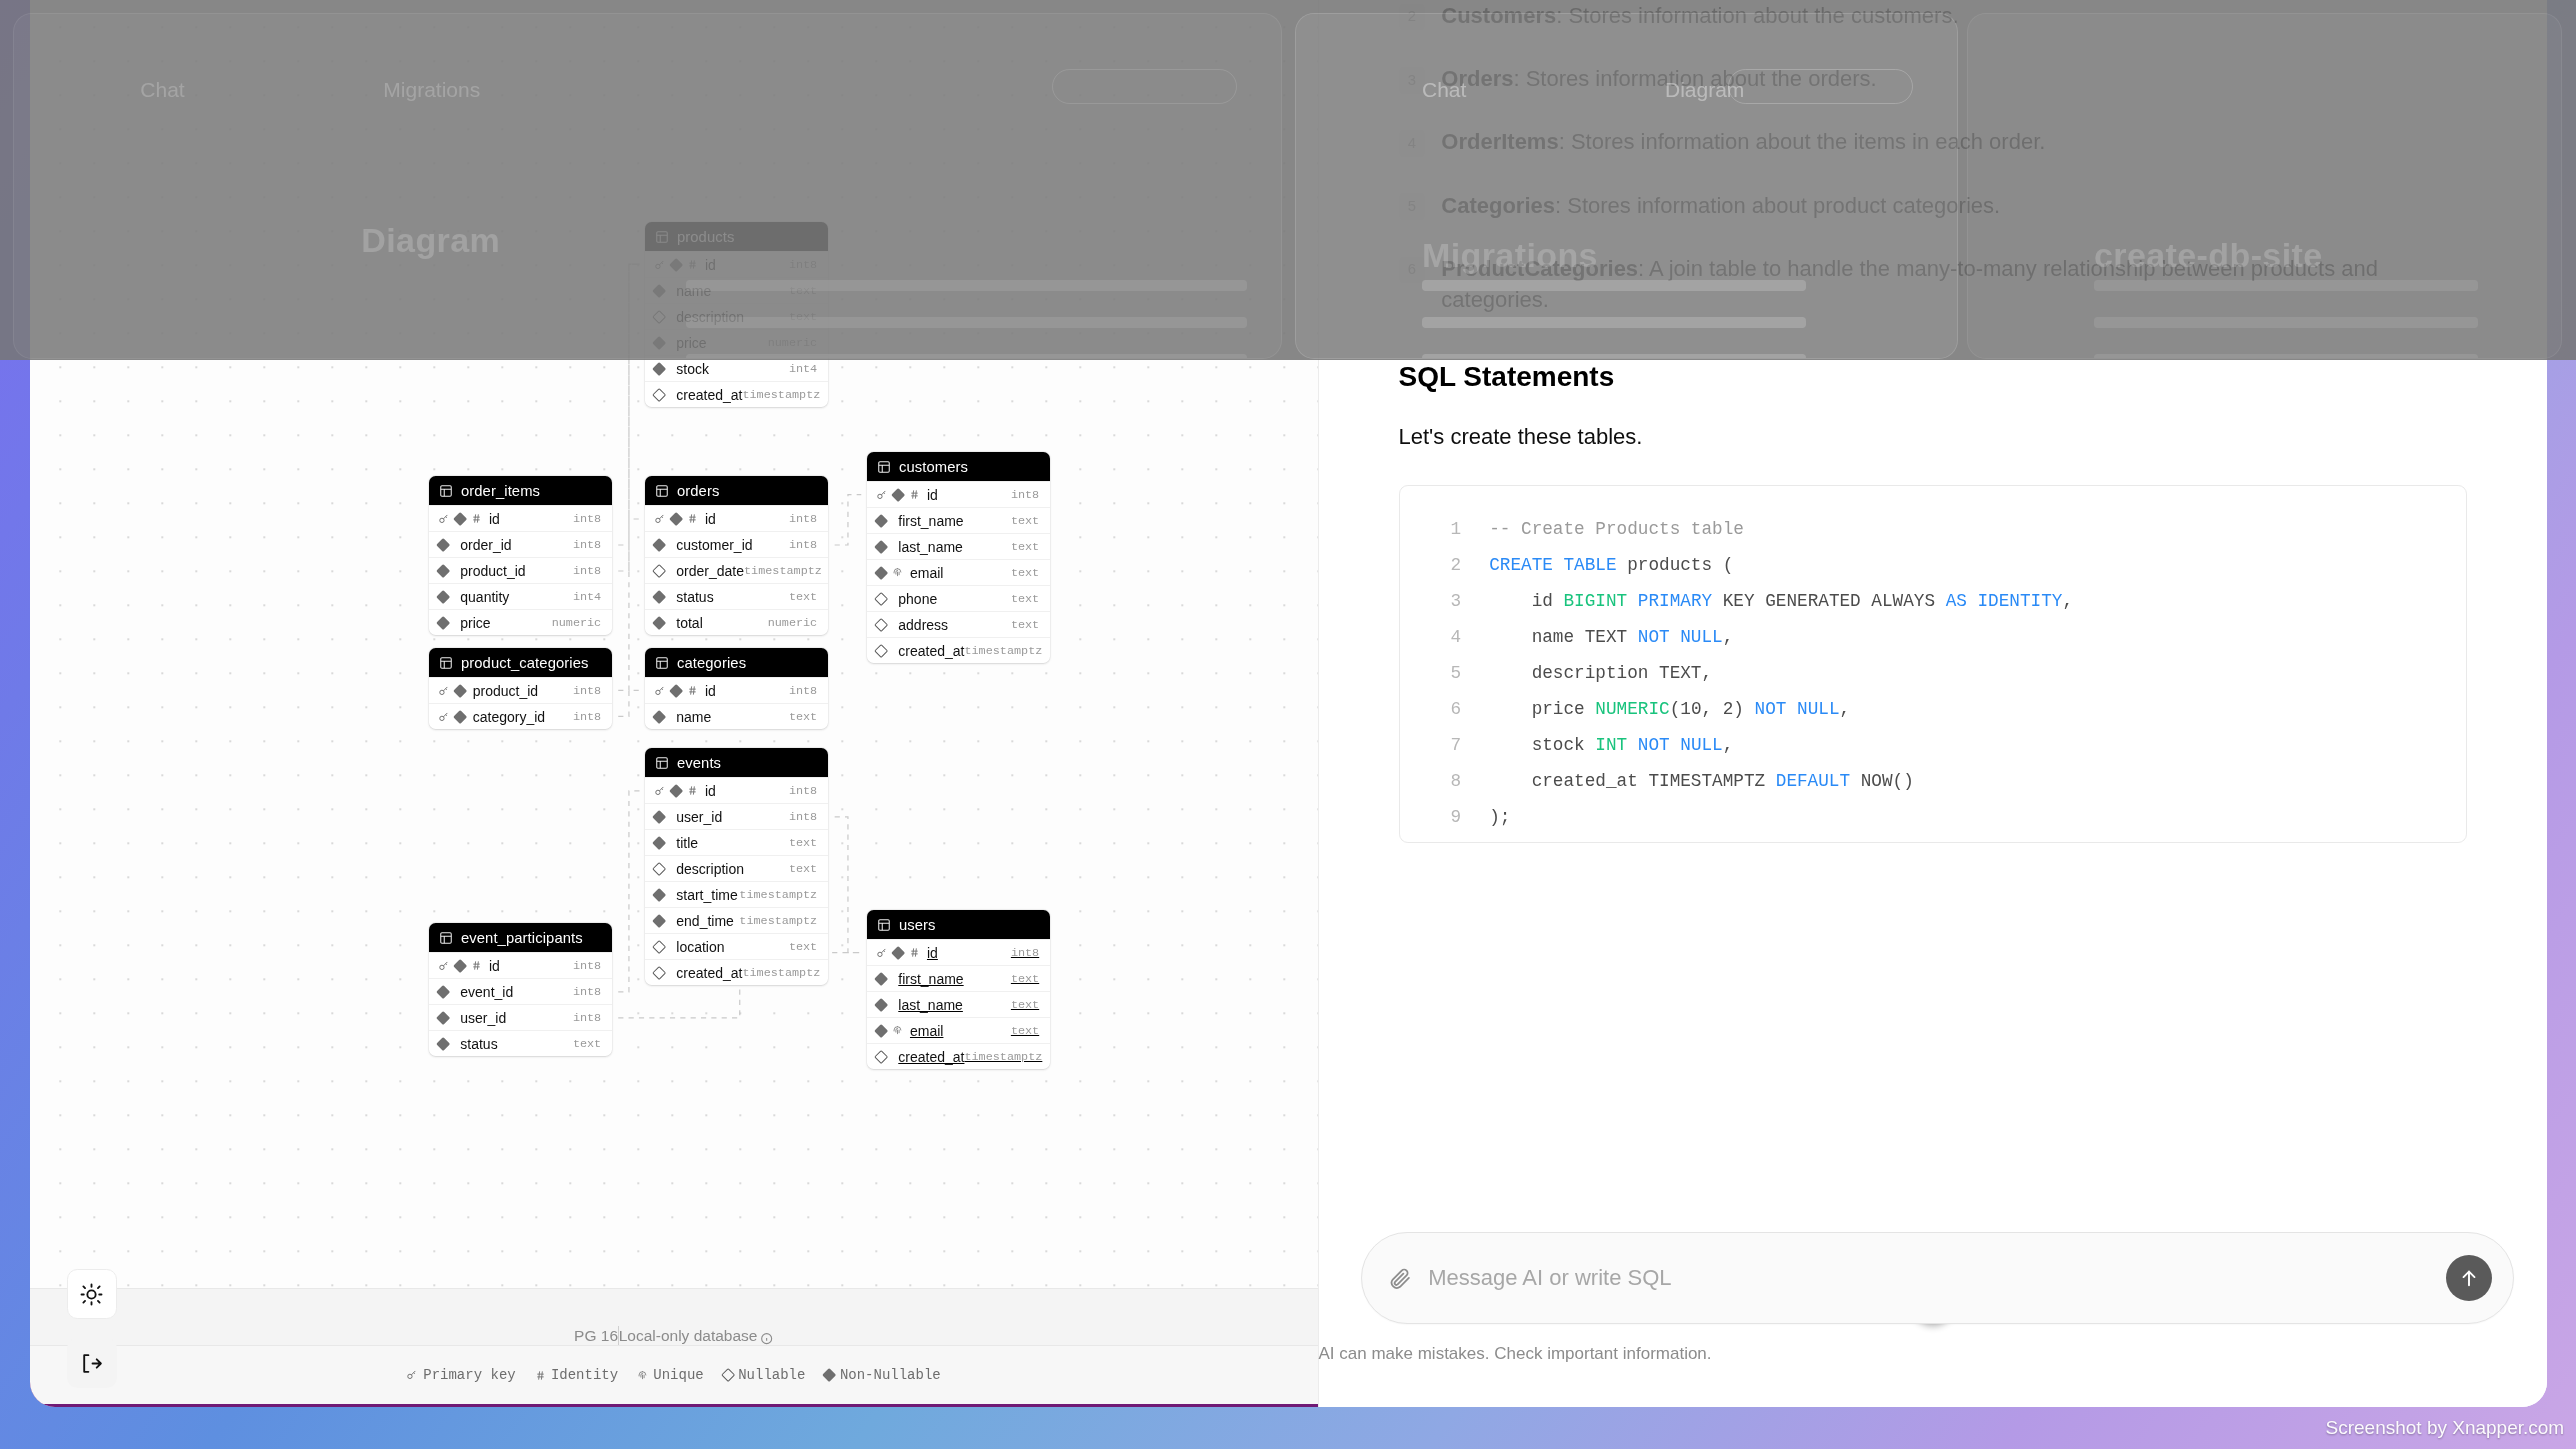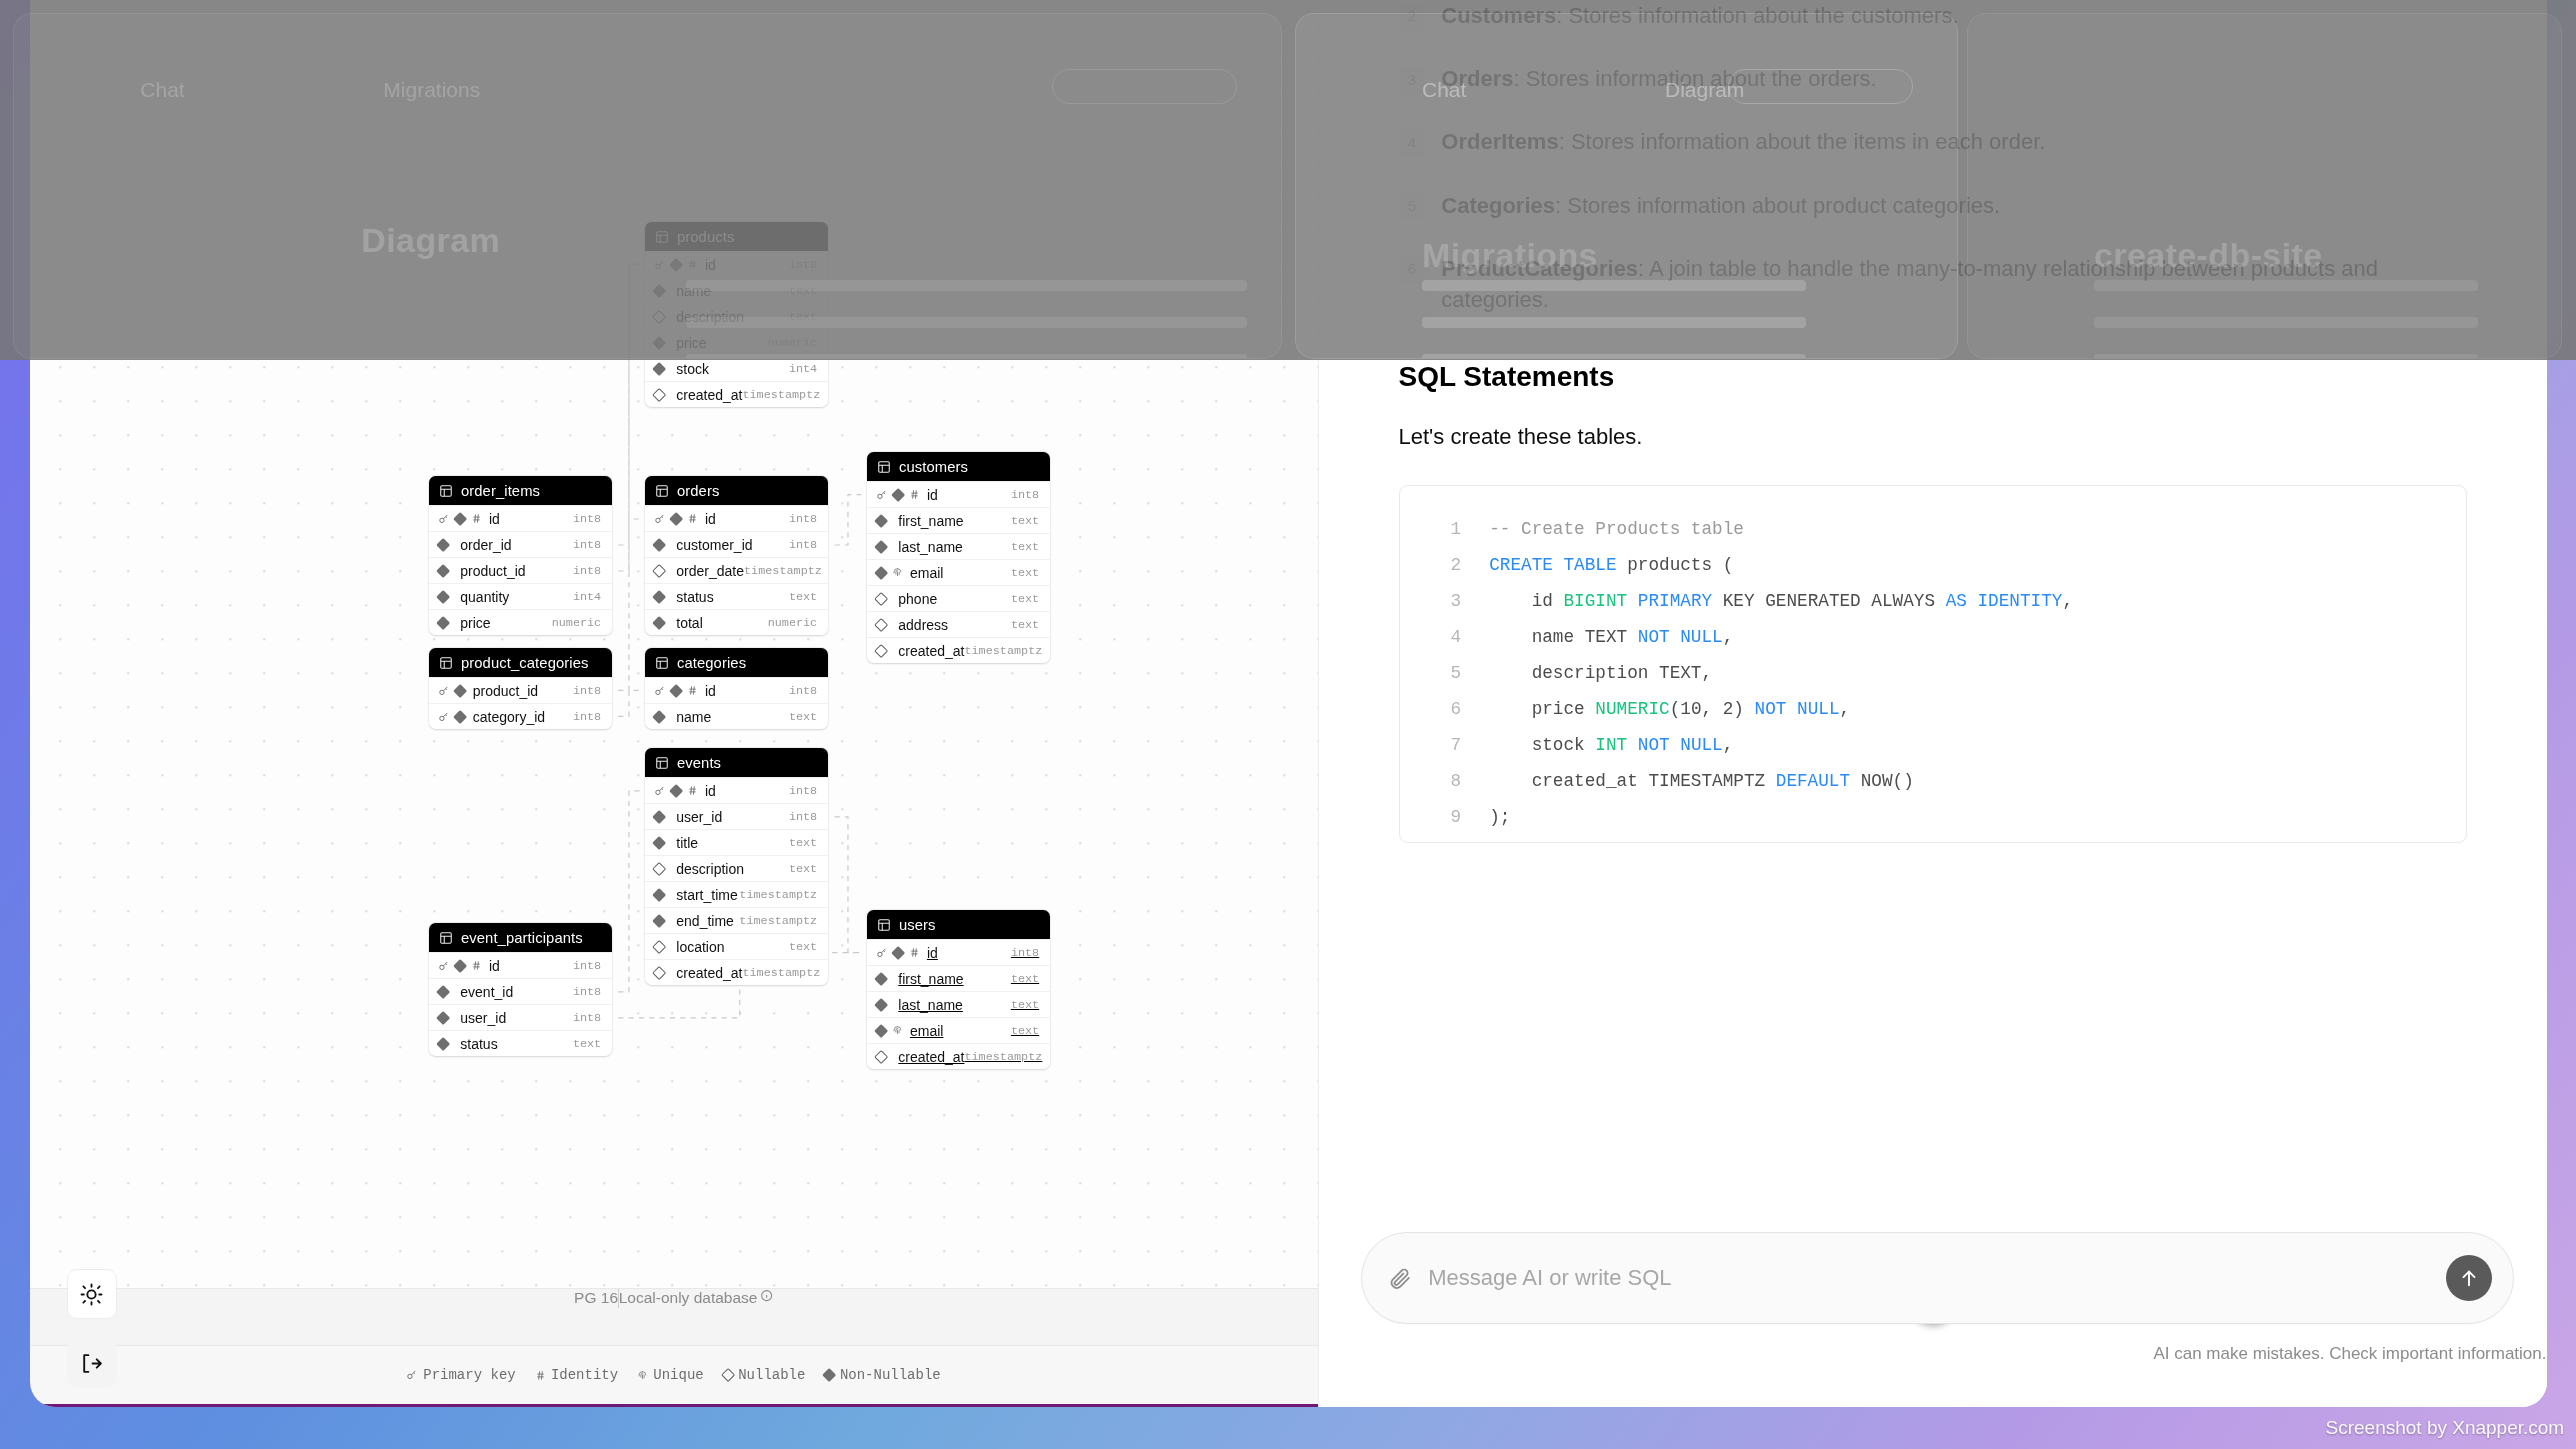--- a/index.html
+++ b/index.html
@@ -72,21 +72,21 @@
   .ic-key   { width: 11.8px; height: 11.8px; }
   .ic-hash  { width: 11px; height: 11px; }
   .ic-uniq  { width: 11px; height: 11px; }
   .dia      { width: 10.3px; height: 10.3px; transform: rotate(45deg); display:inline-block; }
   .dia.filled { background: #6f6f6f; border-radius: 1.5px; }
   .dia.hollow { border: 1.5px solid #5a5a5a; border-radius: 1.5px; background: transparent; }
 
   
   #diagram-status {
     position: absolute; left: 0; right: 0; bottom: 61px; height: 58px;
-    display: flex; align-items: flex-start; justify-content: center; gap: 0;
+    display: flex; align-items: flex-end; justify-content: center; gap: 0;
     background: #f4f4f4; border-top: 0.7px solid #e8e8e8; border-bottom: 0.7px solid #e8e8e8;
     color: #8b8b8b; font-size: 15.5px;
   }
   #diagram-status .divider { width: 0.7px; height: 19px; background: #cfcfcf; }
   #diagram-status .info-ico { width: 13.3px; height: 13.3px; margin-left: 2.2px; }
 
   #legend {
     position: absolute; left: 0; right: 0; bottom: 3px; height: 58px;
     display: flex; align-items: center; justify-content: center; gap: 19px;
     background: #f7f7f7;
@@ -154,22 +154,22 @@
     flex: 1; border: none; outline: none; background: transparent;
     font-family: "Liberation Sans", sans-serif; font-size: 22px; color: #111;
   }
   #composer-input::placeholder { color: #a7a7a7; }
   #send-btn {
     flex: 0 0 46px; width: 46px; height: 46px; border-radius: 50%;
     background: #5a5a5a; color: #fff; border: none;
     display: flex; align-items: center; justify-content: center; cursor: pointer;
   }
   #disclaimer {
-    position: absolute; left: 16px; right: 0; bottom: 43px;
-    text-align: right; color: #8c8c8c; font-size: 17px;
+    position: absolute; left: 0; right: 0; bottom: 43px;
+    text-align: left; color: #8c8c8c; font-size: 17px;
   }
 
   
   #theme-toggle, #export-btn {
     position: absolute; left: 37px;
     width: 50px; height: 50px; border-radius: 10.3px;
     display: flex; align-items: center; justify-content: center;
   }
   #theme-toggle { top: 1269px; background: #fff; border: 0.7px serif #ececec; border: 0.7px solid #ececec; }
   #export-btn   { top: 1338px; background: #f4f4f4; }

